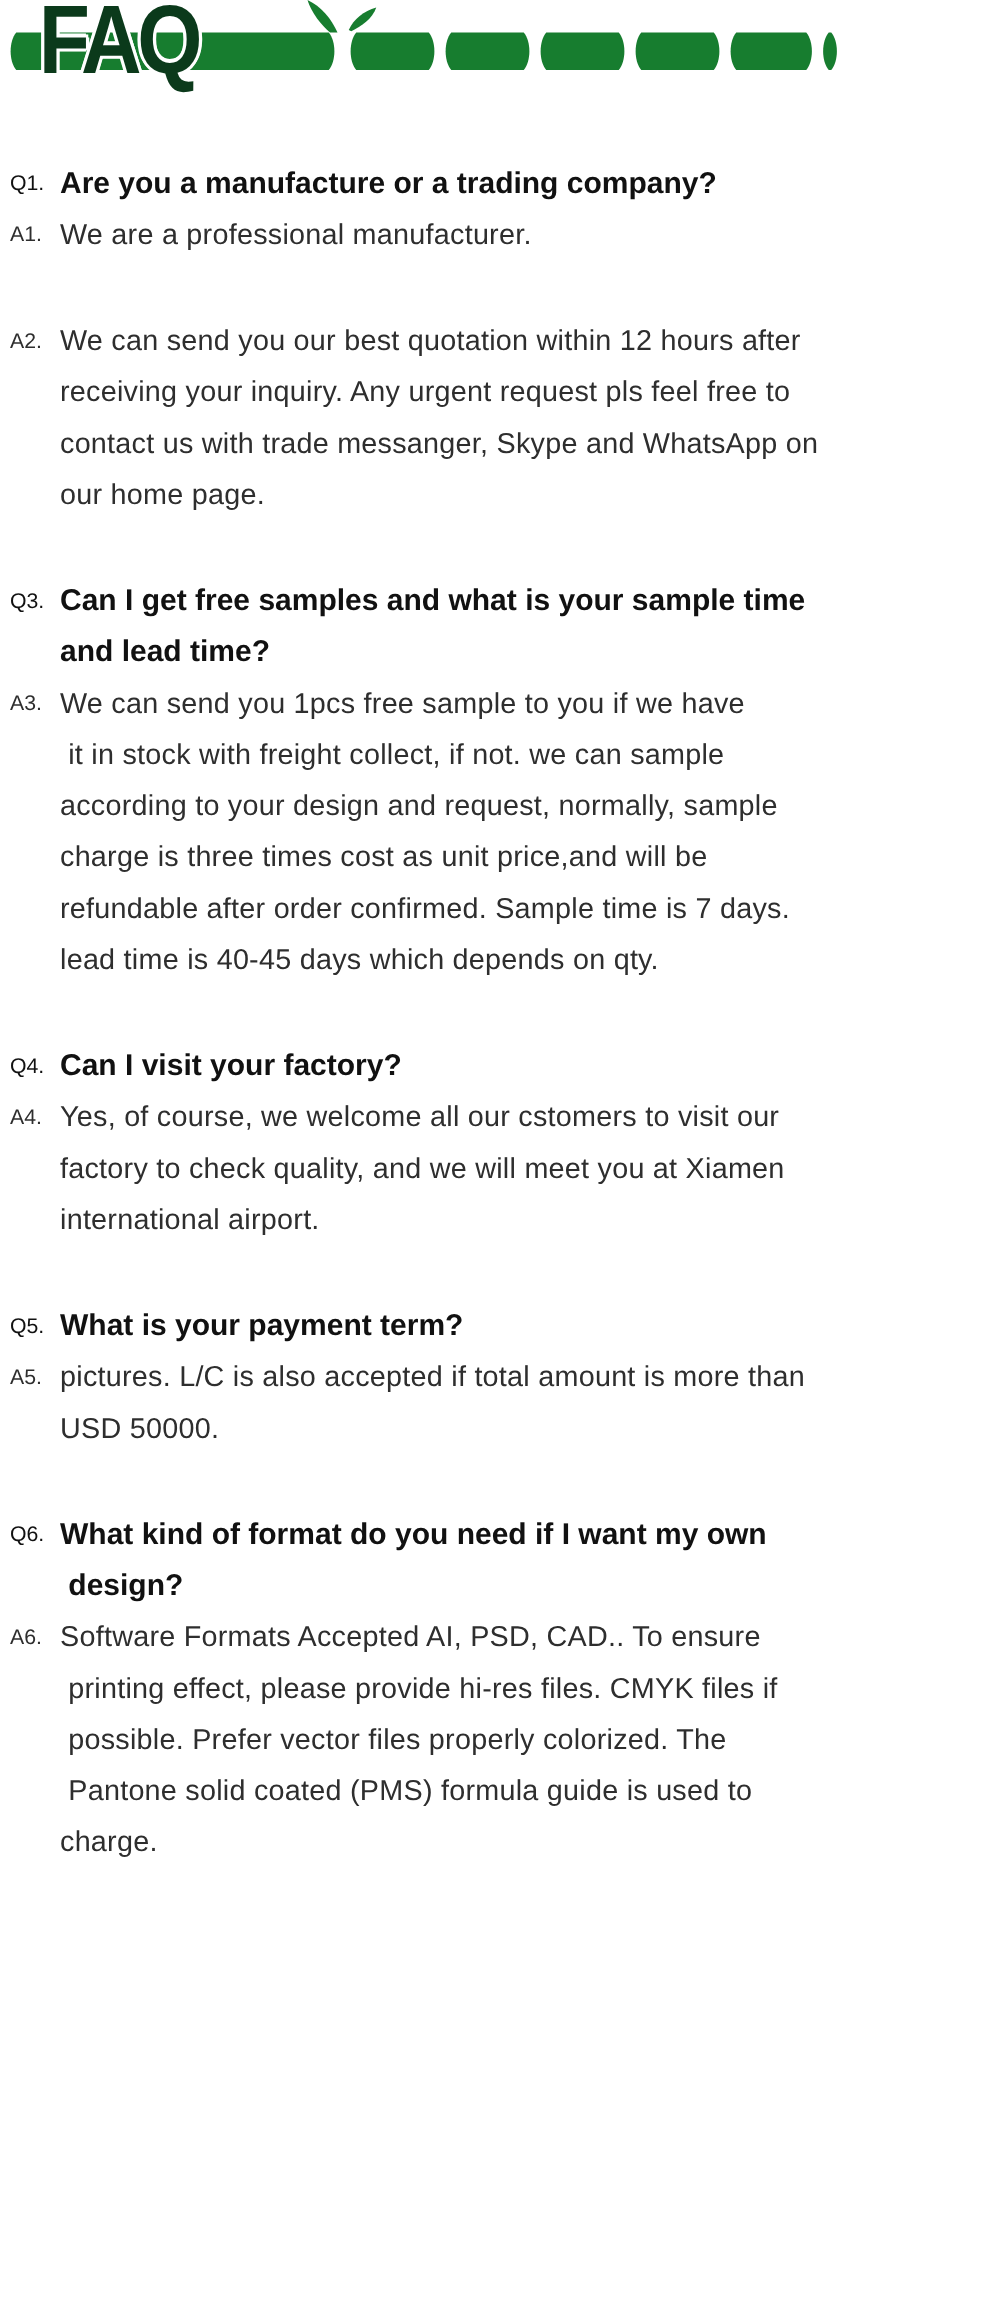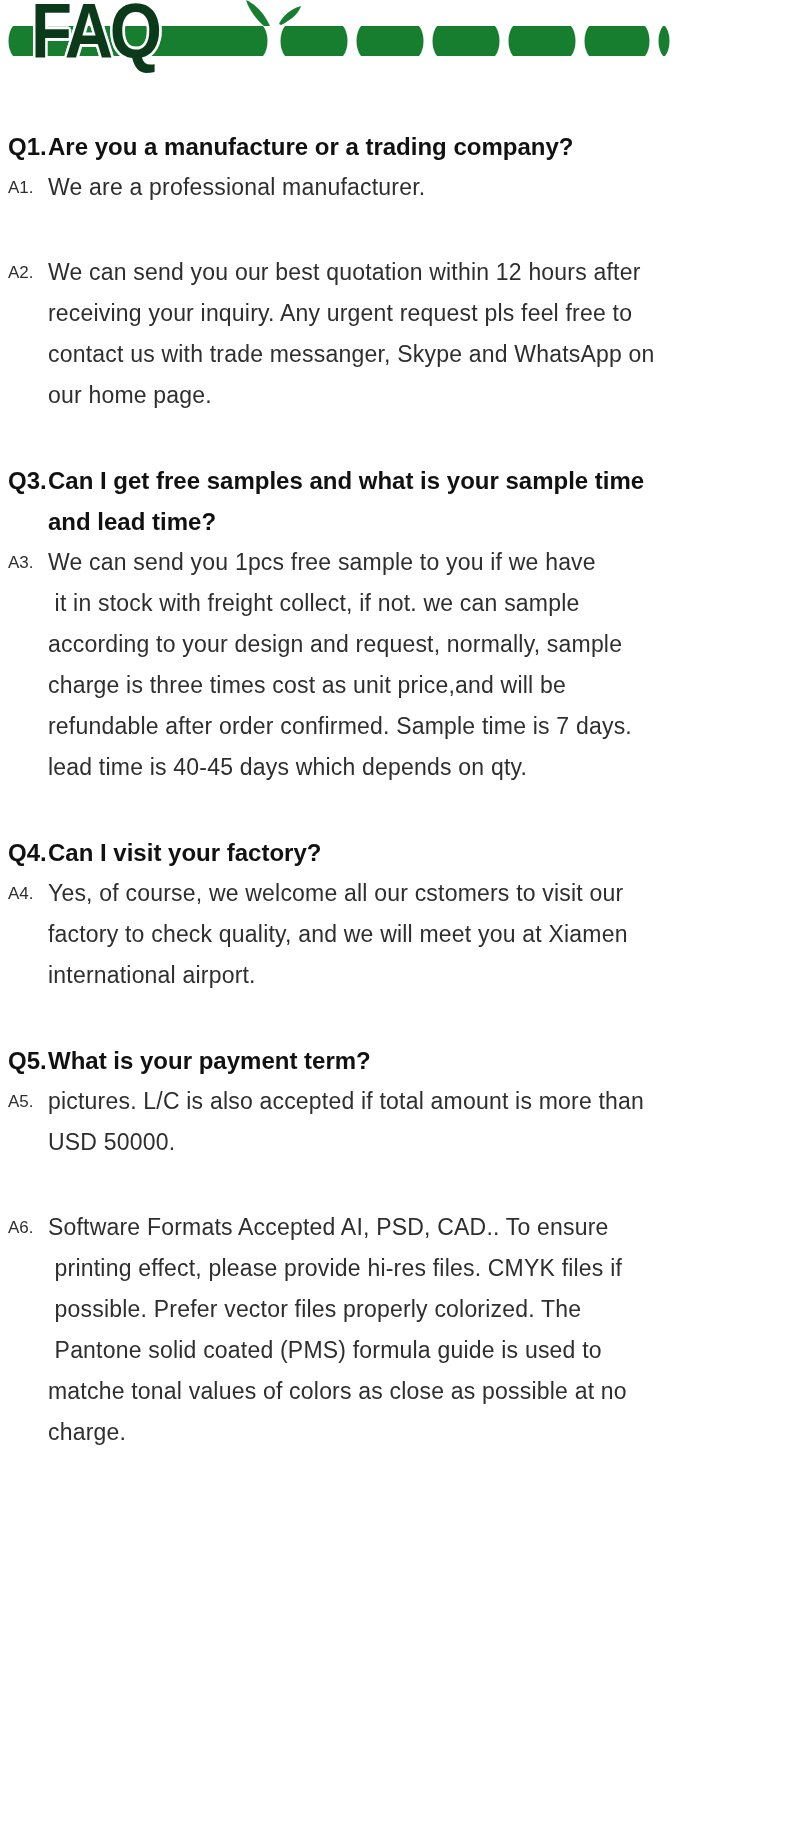--- a/index.html
+++ b/index.html
@@ -49,22 +49,22 @@
   .qa { margin-top: 44px; }
   .qa:first-child { margin-top: 0; }
 
   .q-row, .a-row { display: flex; align-items: flex-start; }
   .label {
     flex: 0 0 40px;
     white-space: pre;
     line-height: 41px;
   }
   .q-label {
-    font-weight: bold;
-    font-size: 24px;
+    font-weight: normal;
+    font-size: 17px;
     color: var(--heading-text, #111);
   }
   .a-label {
     font-size: 17px;
     color: var(--body-text, #2e2e2e);
   }
   .lines { flex: 1 1 auto; min-width: 0; }
   .line {
     white-space: pre;
     line-height: 41px;
@@ -204,33 +204,41 @@
 
 
               <div class="line a-line">pictures. L/C is also accepted if total amount is more than</div>
 
               <div class="line a-line">USD 50000.</div>
             </div>
         </div>
       </div>
 
       <div class="qa">
+        <div class="q-row">
+          <span class="label q-label">Q6.</span>
+          <div class="lines">
+
+              <div class="line q-line">What kind of format do you need if I want my own</div>
+
+              <div class="line q-line"> design?</div>
+            </div>
+        </div>
         <div class="a-row">
           <span class="label a-label">A6.</span>
           <div class="lines">
 
               <div class="line a-line">Software Formats Accepted AI, PSD, CAD.. To ensure</div>
 
               <div class="line a-line"> printing effect, please provide hi-res files. CMYK files if</div>
 
               <div class="line a-line"> possible. Prefer vector files properly colorized. The</div>
 
               <div class="line a-line"> Pantone solid coated (PMS) formula guide is used to</div>
 
-              <div class="line a-line">matche tonal values of colors as close as possible at no</div>
 
               <div class="line a-line">charge.</div>
             </div>
         </div>
       </div>
 
     </div>
 
 </div>
 

